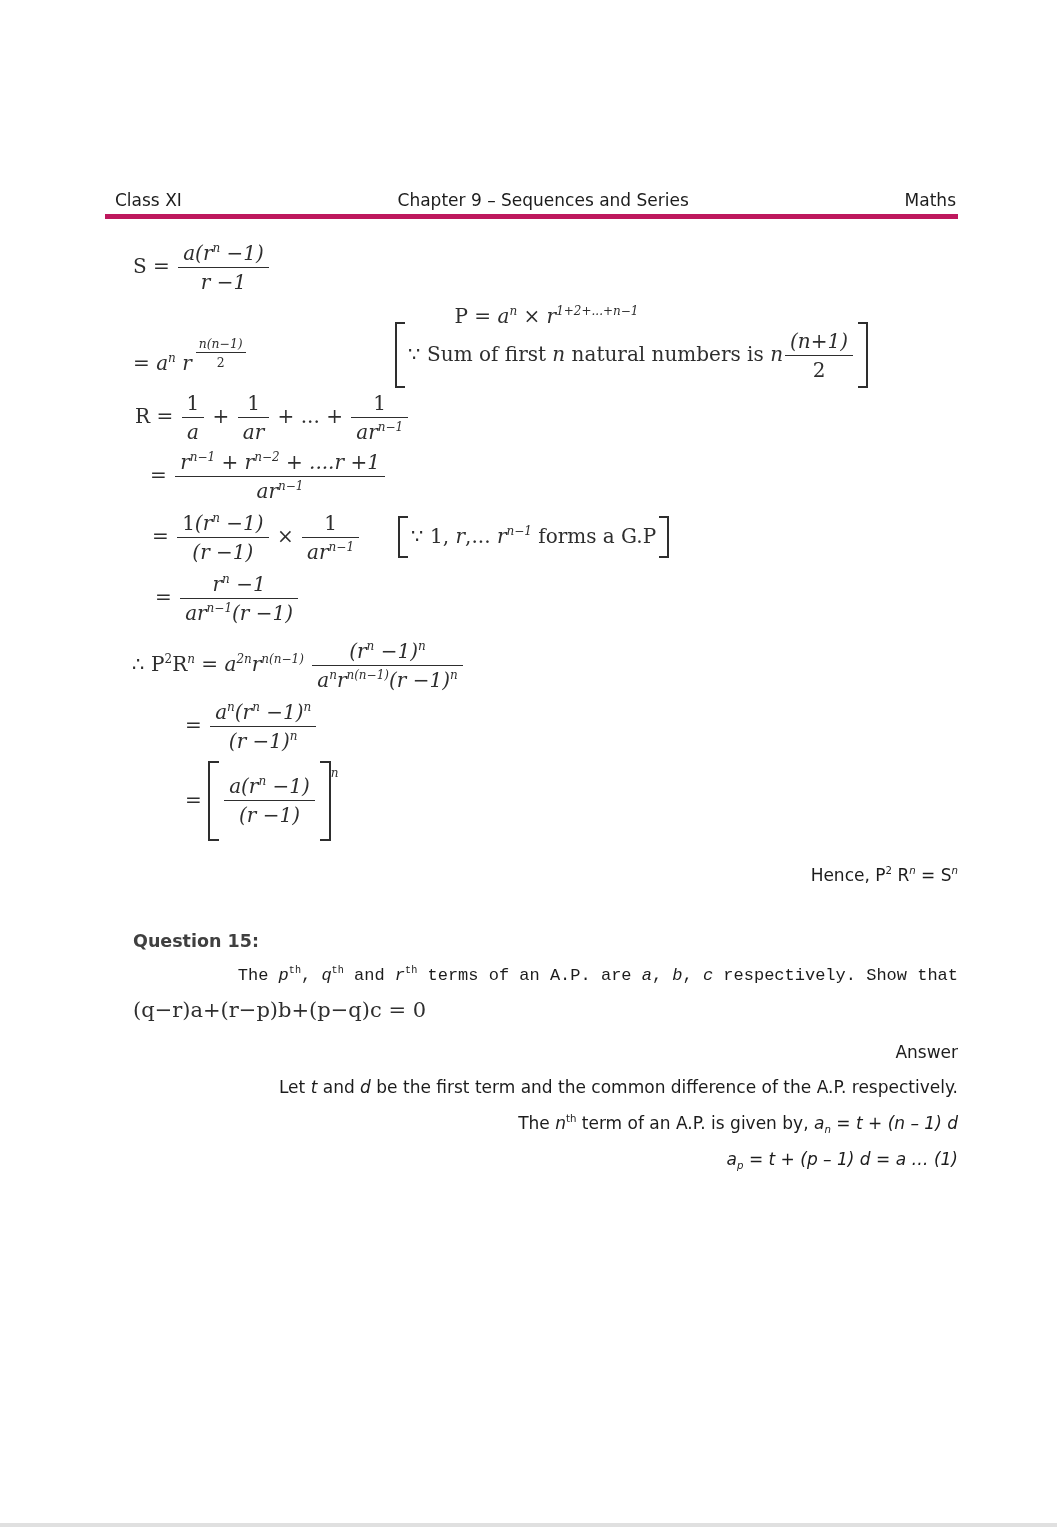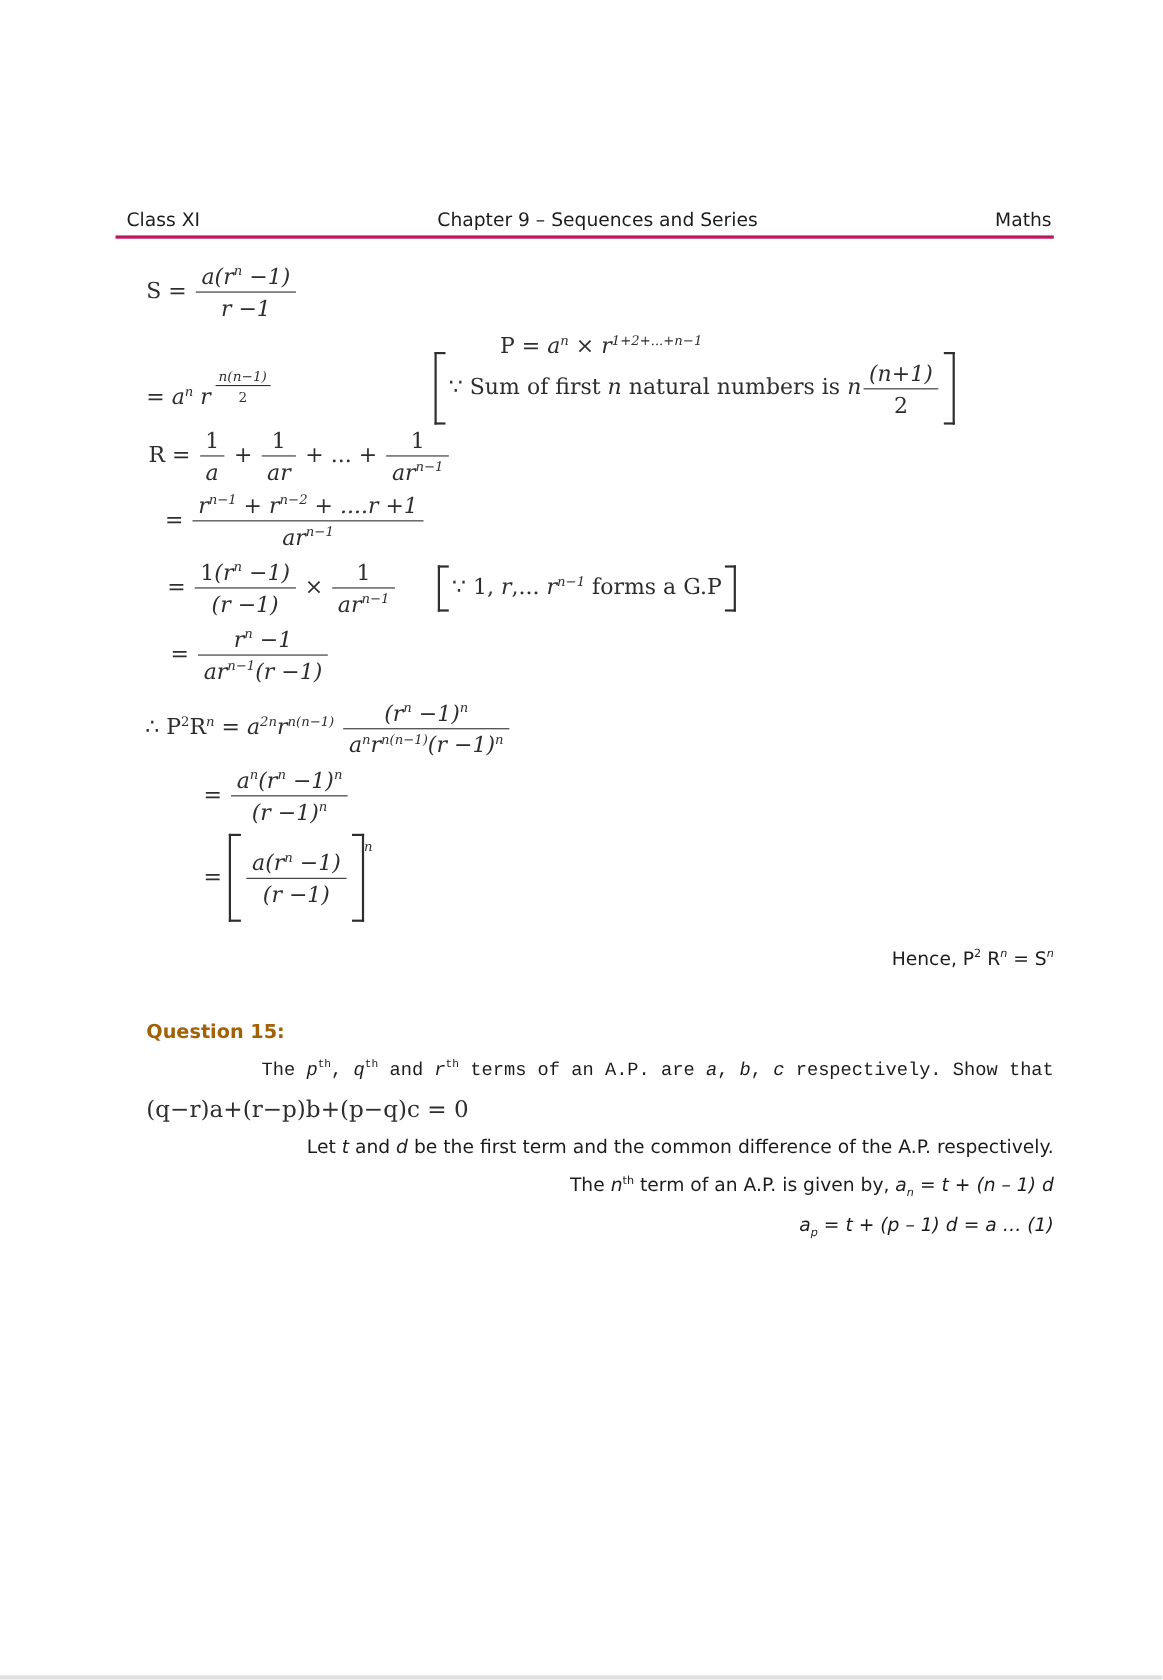--- a/index.html
+++ b/index.html
@@ -9,21 +9,21 @@
     background:#ffffff;
     font-family:"DejaVu Sans",sans-serif;
     color:#1c1c1c;
     overflow:hidden;
   }
   .content{position:absolute;left:105px;top:190px;width:853px;}
 
   
   .page-header{
     display:flex;justify-content:space-between;align-items:baseline;
-    border-bottom:3px solid #be185d;
+    border-bottom:5px solid #be185d;
     padding:0 2px 4px 10px;
     font-size:17px;
   }
   .page-header .h-center{flex:1;text-align:center;}
 
   
   .eq-row{position:relative;}
   .eq{
     font-family:"DejaVu Serif","DejaVu Sans",serif;
     font-style:italic;
@@ -62,21 +62,21 @@
   .r-pr2{margin-top:8px;padding-left:80px;}
   .r-pr3{margin-top:8px;padding-left:80px;}
   .r-pr3 .brk{height:76px;}
   .r-pr4{margin-top:14px;padding-left:85px;}
 
   
   .body-line{font-size:17px;line-height:1.45;margin:0;padding-left:28px;text-align:right;}
   .hence{margin-top:22px;}
   .q-heading{
     margin:44px 0 0 0;padding-left:28px;
-    font-size:17.5px;font-weight:bold;color:#a16207;
+    font-size:17.5px;font-weight:bold;color:#404040;
   }
   .stmt{margin-top:13px;font-family:Liberation Mono, monospace;}
   .r-q15eq{margin-top:9px;padding-left:28px;}
   .q15eq{font-size:21px;}
   .answer-label{margin-top:18px;}
   .a-line{margin-top:11px;}
 
   
   .footer{position:absolute;left:0;right:0;top:1344px;border-top:2px solid #2a2a2a;text-align:center;}
   .footer .label{display:inline-block;margin-top:5px;font-size:15.5px;font-weight:bold;}
@@ -140,20 +140,21 @@
     <p class="body-line hence"><span>Hence, P</span><sup>2</sup><span> R</span><sup><span class="it">n</span></sup><span> = S</span><sup><span class="it">n</span></sup></p>
 
     <h3 class="q-heading">Question 15:</h3>
 
     <p class="body-line stmt"><span>The </span><span class="it">p</span><sup>th</sup><span>, </span><span class="it">q</span><sup>th</sup><span> and </span><span class="it">r</span><sup>th</sup><span> terms of an A.P. are </span><span class="it">a</span><span>, </span><span class="it">b</span><span>, </span><span class="it">c</span><span> respectively. Show that</span></p>
 
     <div class="eq-row r-q15eq">
       <span class="eq q15eq"><span class="rm">(q−r)a+(r−p)b+(p−q)c = 0</span></span>
     </div>
 
+    <p class="body-line answer-label">Answer</p>
 
     <p class="body-line a-line"><span>Let </span><span class="it">t</span><span> and </span><span class="it">d</span><span> be the first term and the common difference of the A.P. respectively.</span></p>
     <p class="body-line a-line"><span>The </span><span class="it">n</span><sup>th</sup><span> term of an A.P. is given by, </span><span class="it">a</span><sub><span class="it">n</span></sub><span class="it"> = t + (n – 1) d</span></p>
     <p class="body-line a-line"><span class="it">a</span><sub><span class="it">p</span></sub><span class="it"> = t + (p – 1) d = a</span><span class="it"> … (1)</span></p>
 
   </div>
 
 
   <div class="bottom-bar"></div>
 </div>

